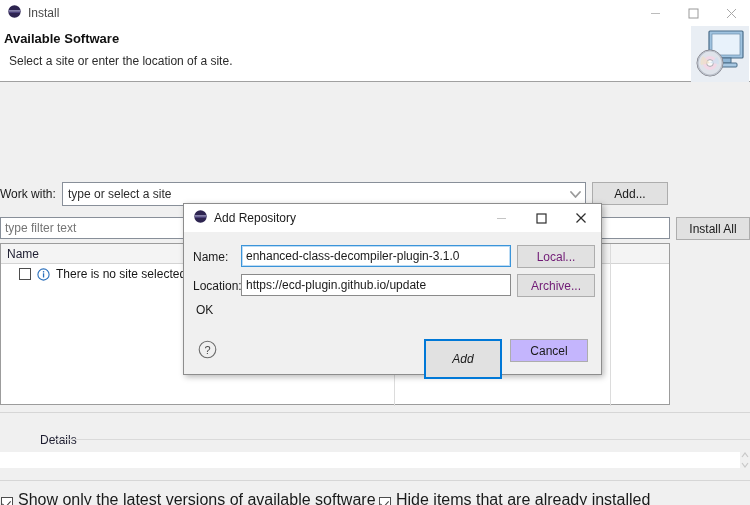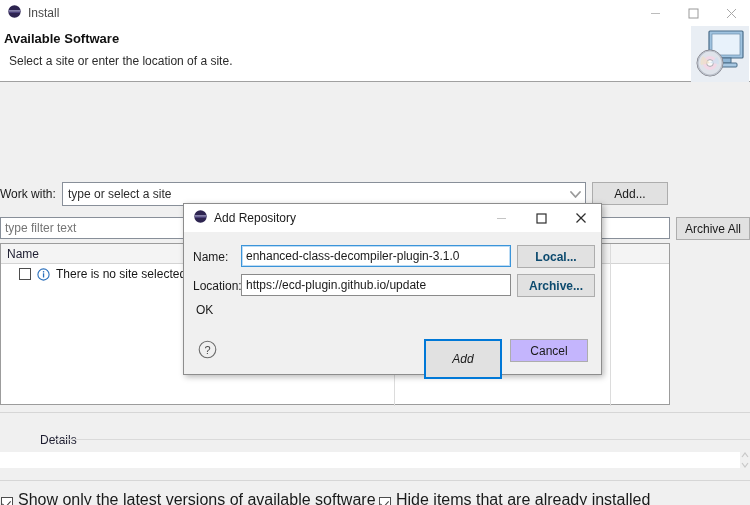--- a/index.html
+++ b/index.html
@@ -183,22 +183,22 @@
   .finput-name {
     left: 57px; top: 41px; width: 270px;
     border: 1px solid #3b94d9; outline: 1px solid #bcdcf5; outline-offset: -2px;
   }
   .finput-loc {
     left: 57px; top: 70px; width: 270px;
     border: 1px solid #8a8a8a;
   }
   .mbtn {
     position: absolute; background: #e1e1e1; border: 1px solid #adadad;
-    font-size: 12px; color: #0c4a6e;
-    display: flex; align-items: center; justify-content: center; font-weight: bold;
+    font-size: 12px; color: #701a75;
+    display: flex; align-items: center; justify-content: center;
   }
   .mbtn-local   { left: 333px; top: 41px; width: 78px; height: 23px; }
   .mbtn-archive { left: 333px; top: 70px; width: 78px; height: 23px; }
 
   .modal-status {
     position: absolute; left: 12px; top: 99px; font-size: 12px; color: #1a1a1a;
   }
   .help-icon {
     position: absolute; left: 13px; top: 135px;
     width: 20px; height: 20px; display: flex; align-items: center; justify-content: center;
@@ -277,21 +277,21 @@
     <div class="combo">
       <span class="combo-text">type or select a site</span>
       <span class="combo-arrow">
         <svg width="11" height="9" viewBox="0 0 11 9">
             <path d="M1 2 L5.5 7 L10 2" fill="none" stroke="#9a9a9a" stroke-width="1.8" stroke-linecap="round" stroke-linejoin="round"></path>
           </svg>
       </span>
     </div>
 
     <div class="btn btn-add">Add...</div>
-    <div class="btn btn-selall">Archive All</div>
+    <div class="btn btn-selall">Install All</div>
 
     <div class="filter">
       <span class="filter-text">type filter text</span>
     </div>
 
     <div class="tree">
       <div class="tree-head">
         <span class="th th-name">Name</span>
         <span class="th th-version">Version</span>
       </div>

